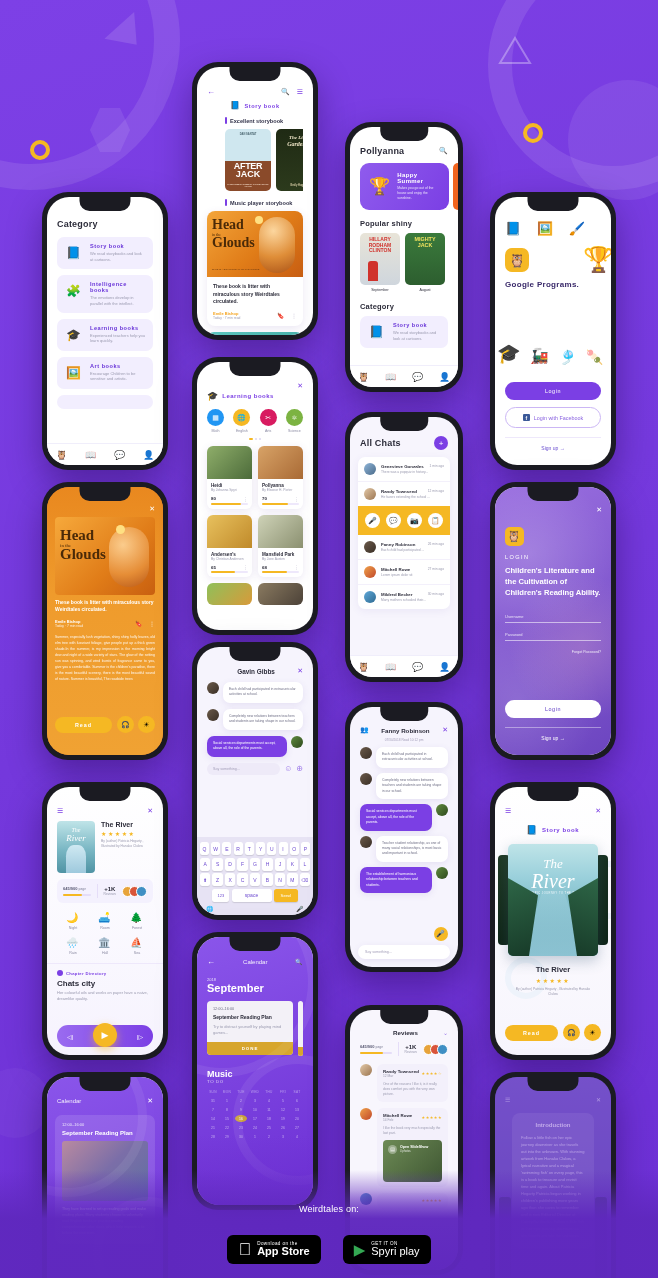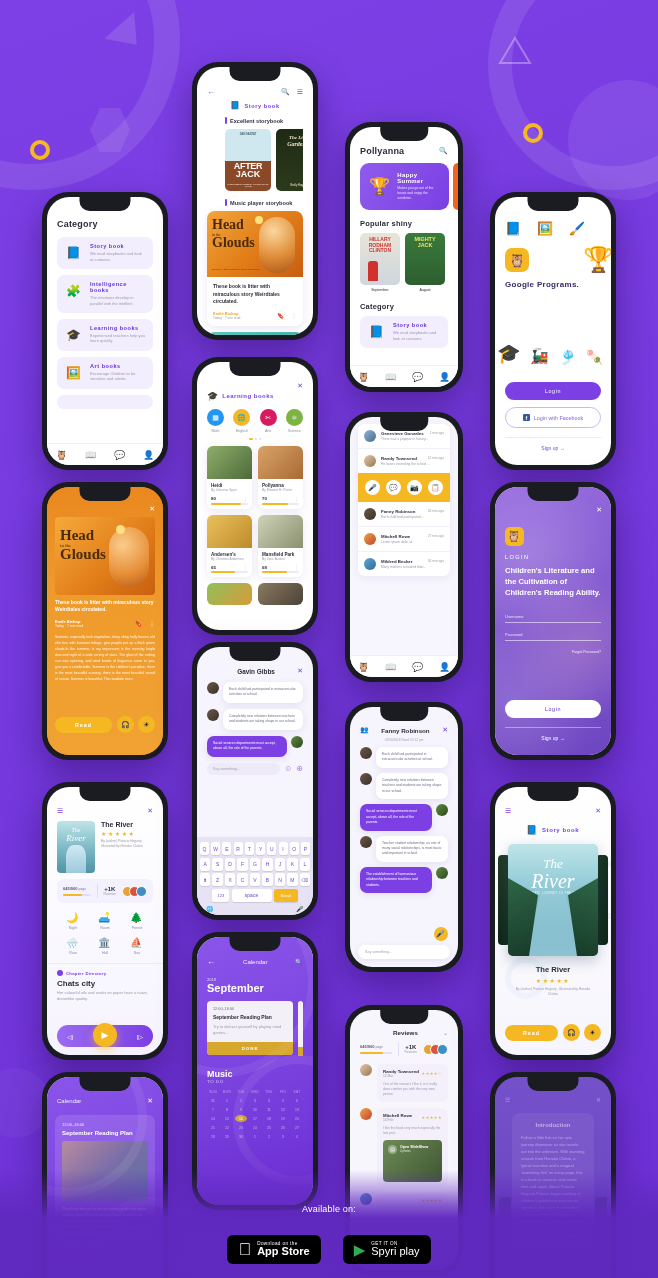--- a/index.html
+++ b/index.html
@@ -703,20 +703,24 @@
         <span style="font-size:9px;color:#7b3fe4;">📖</span>
         <span style="font-size:9px;color:#9d7ae8;">💬</span>
         <span style="font-size:9px;color:#9d7ae8;">👤</span>
       </div>
     </div>
   </div>
 
   <div class="phone" style="left:345px;top:412px;width:118px;height:270px;">
     <div class="screen" style="background:#f7f5fd;">
       <div class="notch"></div>
+      <div class="row sb pad" style="padding-top:19px;">
+        <span class="ttl">All Chats</span>
+        <span style="width:14px;height:14px;border-radius:50%;background:#7b3fe4;color:#fff;display:flex;align-items:center;justify-content:center;font-size:8px;">+</span>
+      </div>
       <div style="margin:7px 8px 0;background:#fff;border-radius:7px;box-shadow:0 2px 8px rgba(90,60,160,.08);overflow:hidden;">
         <div class="row" style="gap:5px;padding:6px;">
           <div class="av" style="background:linear-gradient(135deg,#8fb5d8,#4a6b8a);"></div>
           <div style="flex:1;">
             <div class="row sb">
                 <span style="font-size:4.4px;font-weight:bold;color:#2c2c3a;">Genevieve Gonzales</span>
                  <span class="xtiny muted">1 min ago</span>
               </div>
             <div class="xtiny muted" style="margin-top:1px;">There was a popquiz in history...</div>
           </div>
@@ -996,21 +1000,21 @@
       </div>
 
       <div style="position:absolute;left:4px;top:120px;width:12px;height:80px;border-radius:3px;background:rgba(20,50,35,.5);"></div>
       <div style="position:absolute;right:4px;top:120px;width:12px;height:80px;border-radius:3px;background:rgba(20,50,35,.5);"></div>
       <div class="scrim"></div>
     </div>
   </div>
 
   <div style="position:absolute;left:0;right:0;bottom:0;height:108px;background:linear-gradient(to bottom,rgba(110,50,210,0),rgba(95,40,190,.96) 45%);z-index:50;"></div>
   <div style="position:absolute;left:0;right:0;bottom:62px;text-align:center;z-index:51;">
-    <span class="avail">Available on:</span>
+    <span class="avail">Weirdtales on:</span>
   </div>
   <div class="row" style="position:absolute;left:0;right:0;bottom:14px;justify-content:center;gap:22px;z-index:51;">
     <div class="badge">
       <span style="font-size:17px;color:#fff;line-height:1;"></span>
       <span>
         <span class="t1" style="display:block;">Download on the</span>
         <span class="t2" style="display:block;">App Store</span>
       </span>
     </div>
     <div class="badge">

